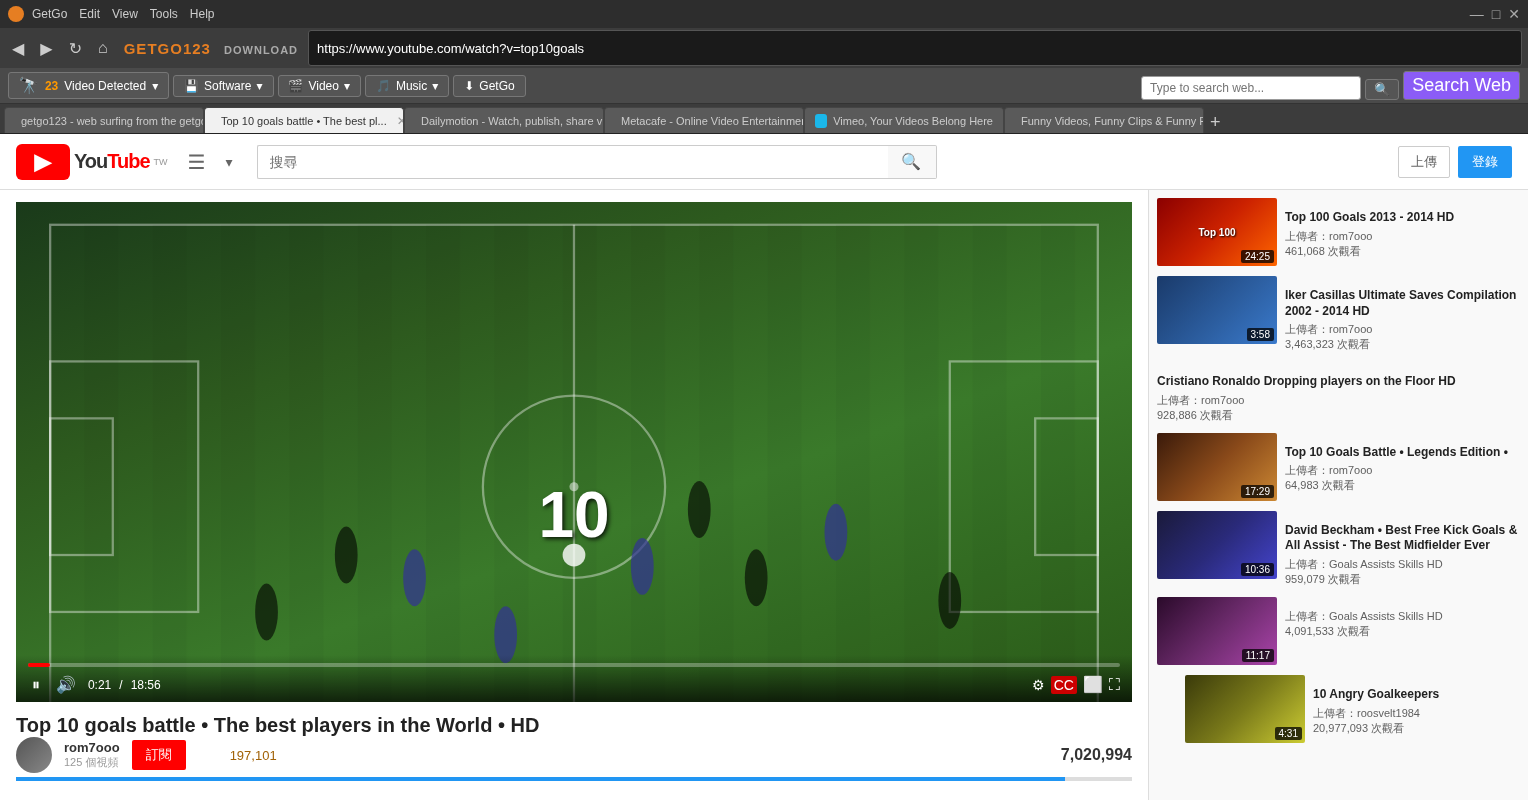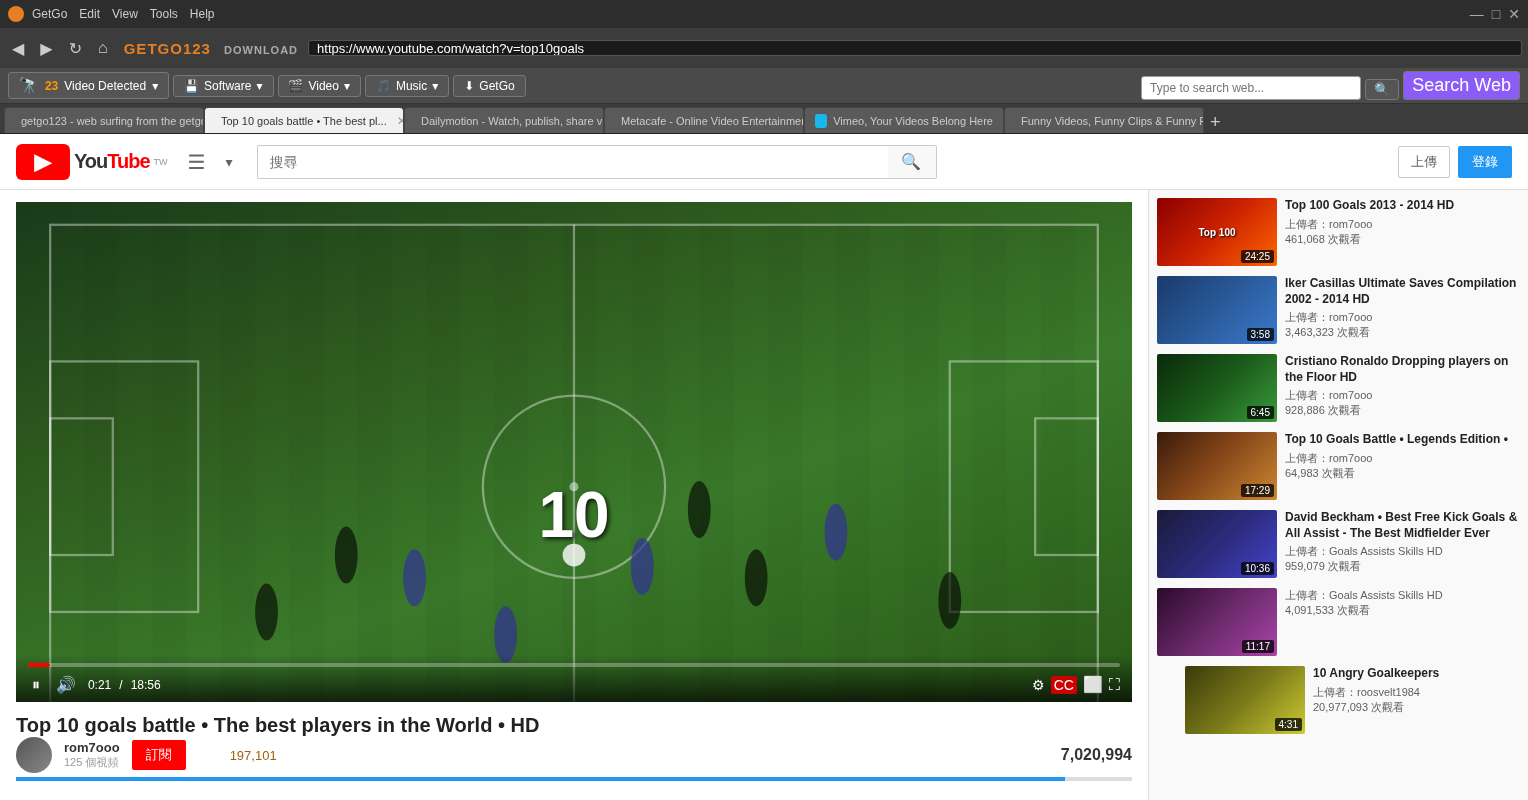--- a/index.html
+++ b/index.html
@@ -40,21 +40,21 @@
       cursor: pointer;
       padding: 4px 6px;
       border-radius: 3px;
     }
     .nav-btn:disabled { opacity: 0.4; cursor: default; }
     .address-bar {
       flex: 1;
       background: #1a1a1a;
       border: 1px solid #555;
       border-radius: 3px;
-      height: 16px;
+      height: 36px;
       color: #fff;
       padding: 0 8px;
       font-size: 13px;
     }
     .getgo-logo {
       color: #fff;
       font-size: 15px;
       font-weight: bold;
       letter-spacing: 1px;
       padding: 0 6px;
@@ -451,21 +451,21 @@
     .thumb-duration {
       position: absolute;
       bottom: 3px;
       right: 3px;
       background: rgba(0,0,0,0.75);
       color: #fff;
       font-size: 10px;
       padding: 1px 4px;
       border-radius: 2px;
     }
-    .related-info { flex: 1; }
+    .related-info { flex: 1; margin-top: 12px; }
     .related-title {
       font-size: 12px;
       font-weight: bold;
       color: #222;
       line-height: 1.3;
       margin-bottom: 3px;
     }
     .related-channel { font-size: 11px; color: #606060; }
     .related-views { font-size: 11px; color: #606060; }
 
@@ -705,23 +705,20 @@
           <span class="thumb-duration">3:58</span>
         </div>
         <div class="related-info">
           <div class="related-title">Iker Casillas Ultimate Saves Compilation 2002 - 2014 HD</div>
           <div class="related-channel">上傳者：rom7ooo</div>
           <div class="related-views">3,463,323 次觀看</div>
         </div>
       </div>
 
       <div class="related-video">
-        <div class="related-thumb thumb-ronaldo">
-          <span class="thumb-duration">6:45</span>
-        </div>
         <div class="related-info">
           <div class="related-title">Cristiano Ronaldo Dropping players on the Floor HD</div>
           <div class="related-channel">上傳者：rom7ooo</div>
           <div class="related-views">928,886 次觀看</div>
         </div>
       </div>
 
       <div class="related-video">
         <div class="related-thumb thumb-legends">
           <span class="thumb-duration">17:29</span>

